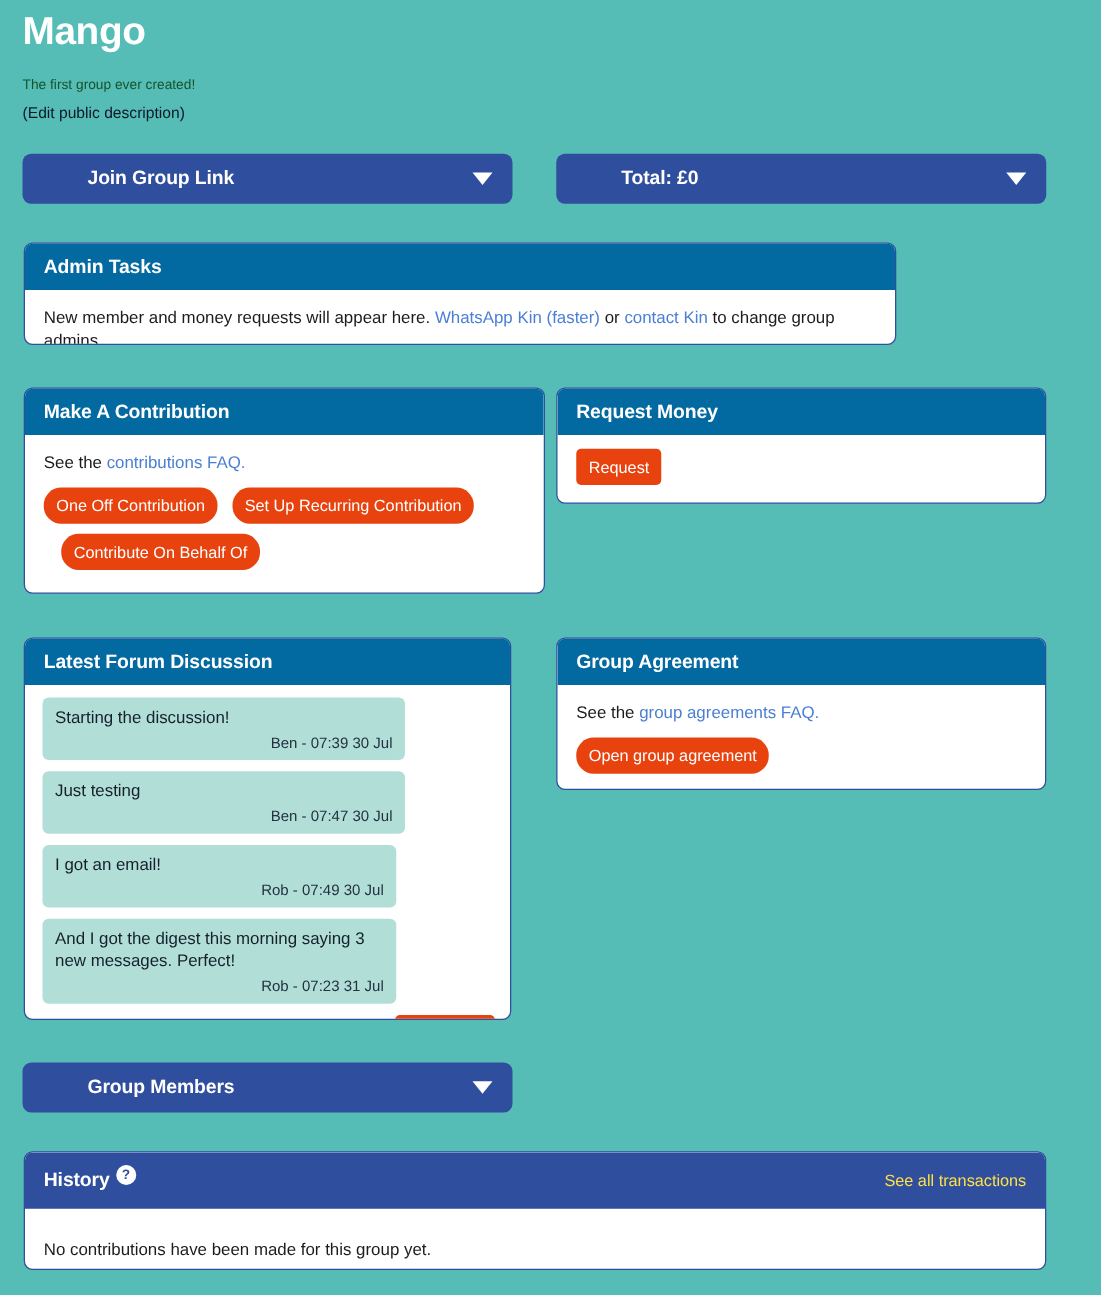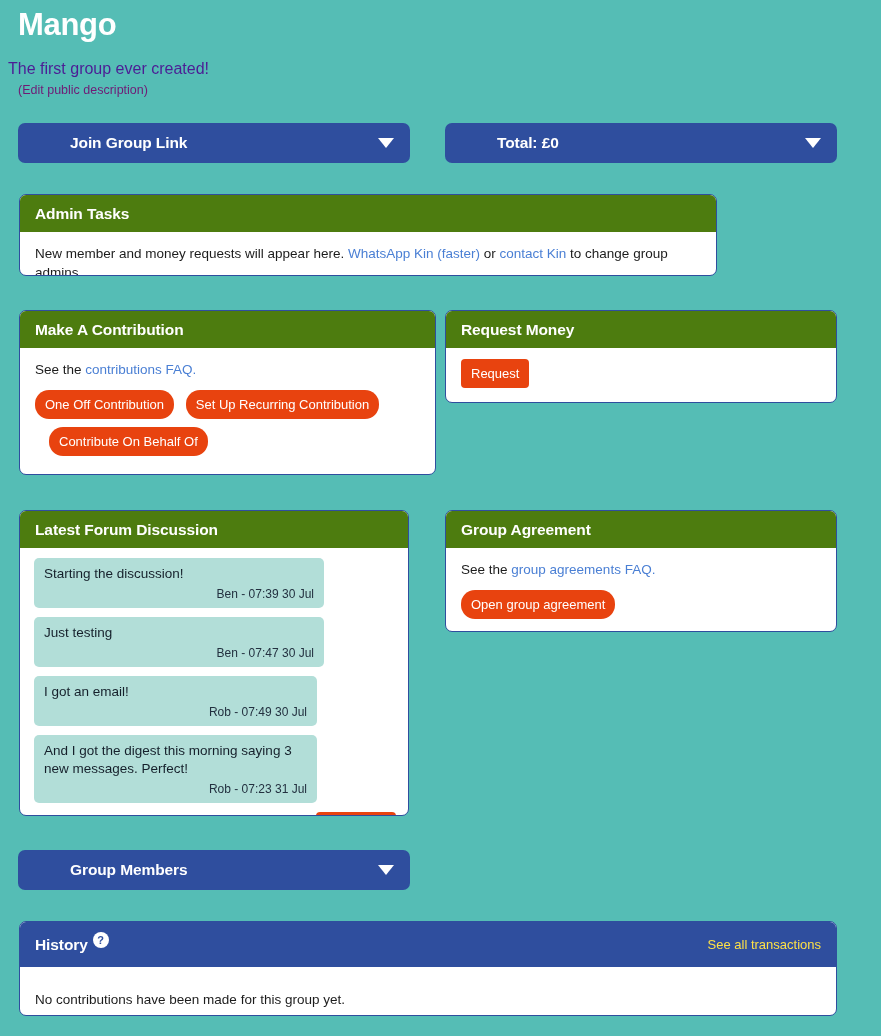--- a/index.html
+++ b/index.html
@@ -12,26 +12,26 @@
   }
   .page { position: relative; width: 881px; height: 1036px; background: #55bdb5; }
 
   
   .group-title {
     position: absolute; left: 18px; top: 6px;
     font-size: 31px; font-weight: bold; color: #ffffff;
     letter-spacing: -0.3px; line-height: 38px; margin: 0;
   }
   .group-desc {
-    position: absolute; left: 8px; top: 60px;
-    font-size: 16px; color: #4c1d95; line-height: 17px;
+    position: absolute; left: 18px; top: 60px;
+    font-size: 11px; color: #14532d; line-height: 17px;
   }
   .edit-desc {
     position: absolute; left: 18px; top: 82px;
-    font-size: 12.5px; color: #701a75; line-height: 16px;
+    font-size: 12.5px; color: #0f172a; line-height: 16px;
     text-decoration: none; cursor: pointer;
   }
 
   
   .collapse-bar {
     position: absolute;
     background: #2f4e9e;
     border-radius: 7px;
     color: #fff;
     display: flex; align-items: center;
@@ -51,21 +51,21 @@
 
   
   .panel {
     position: absolute;
     background: #ffffff;
     border: 1px solid #2f4e9e;
     border-radius: 7px;
     overflow: hidden;
   }
   .panel-head {
-    background: #4d7c0f;
+    background: #0369a1;
     color: #ffffff;
     height: 37px;
     display: flex; align-items: center;
     padding: 0 15px;
     font-size: 15.5px; font-weight: bold;
     letter-spacing: -0.1px;
   }
   .panel-body {
     padding: 12px 15px 14px 15px;
     font-size: 13.5px;

